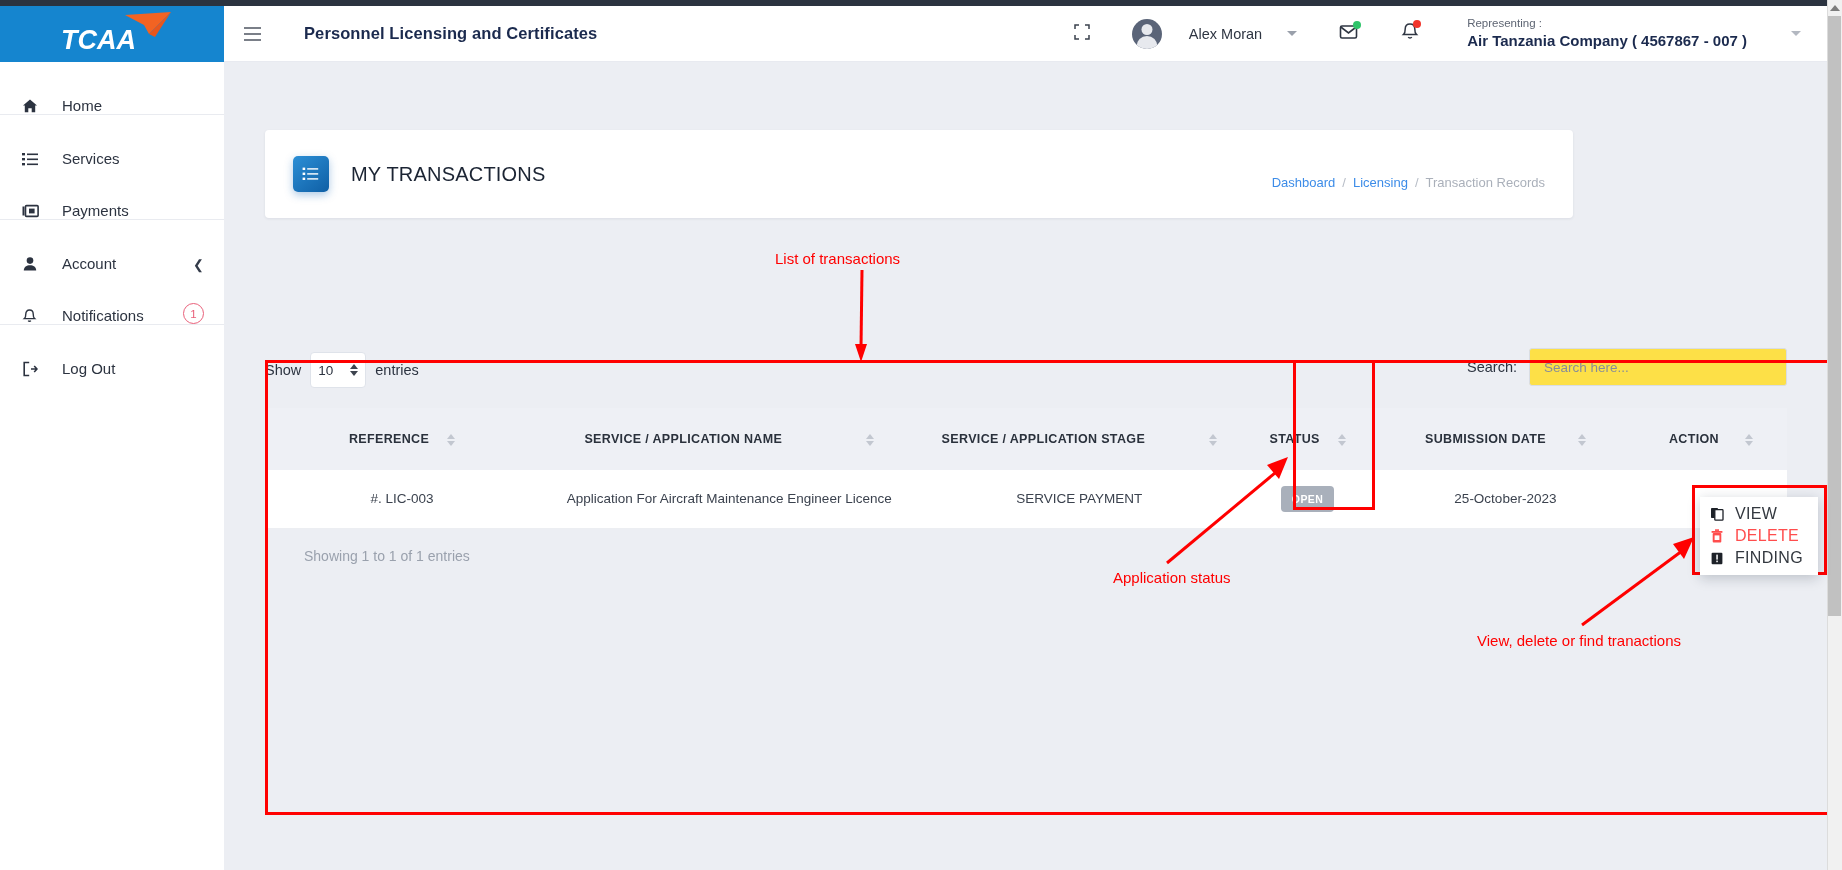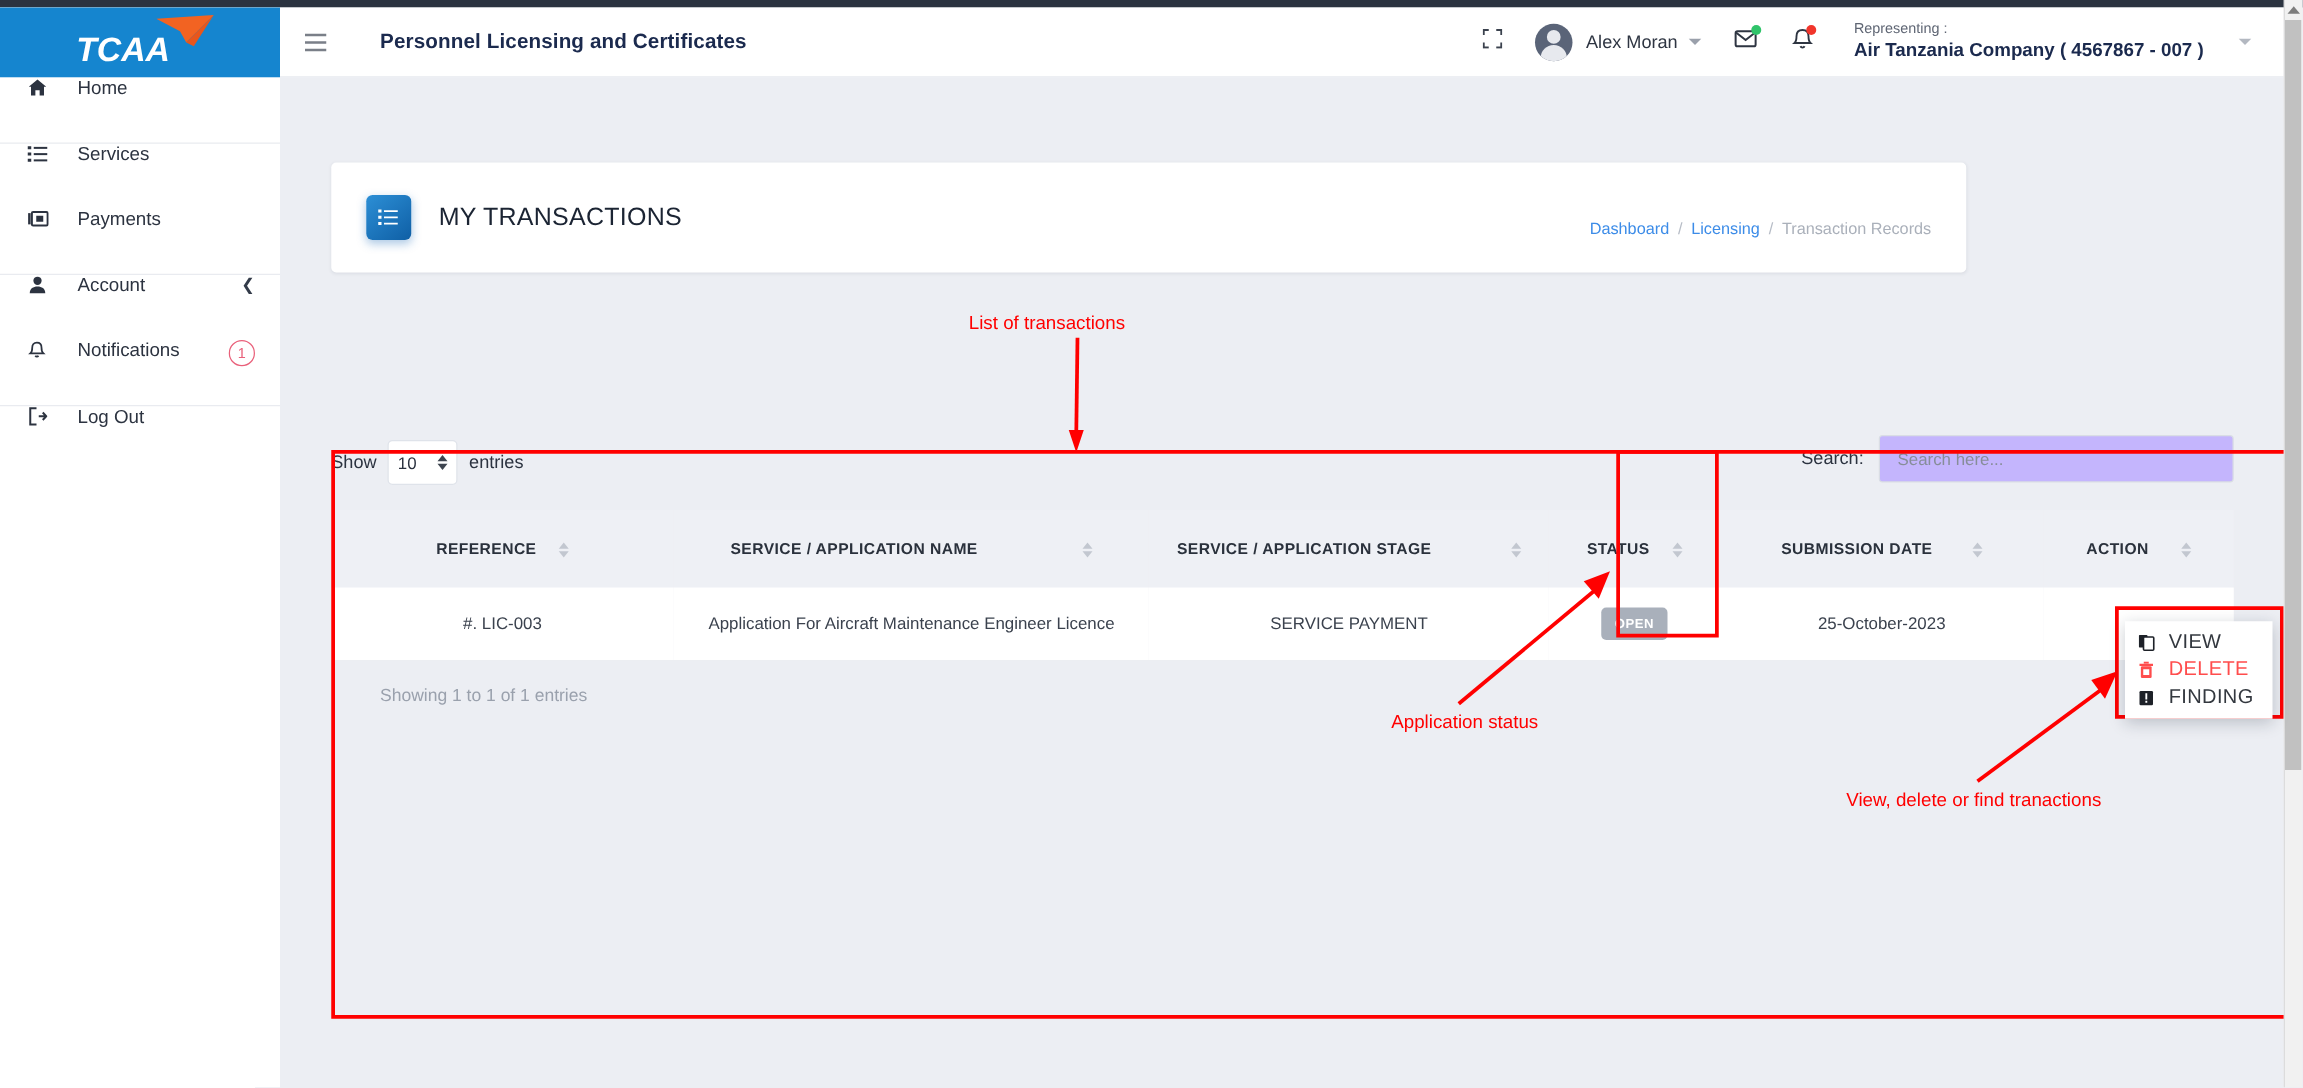--- a/index.html
+++ b/index.html
@@ -68,21 +68,21 @@
   .portal-search input::placeholder { color: #6a707d; }
 
   .page-heading {
     margin-left: 38px;
     font-size: 16.5px; font-weight: 700; color: #1b2a4e;
     letter-spacing: .1px;
   }
 
   .topbar-right {
     margin-left: auto; display: flex; align-items: center;
-    padding-right: 26px; gap: 0px;
+    padding-right: 26px; gap: 16px;
   }
   .fullscreen-btn { margin-right: 26px; cursor: pointer; }
   .avatar {
     width: 30px; height: 30px; border-radius: 50%;
     background: #5a6478; overflow: hidden; position: relative;
     flex: 0 0 30px;
   }
   .avatar .head {
     position: absolute; left: 50%; top: 5px; transform: translateX(-50%);
     width: 11px; height: 11px; border-radius: 50%; background: #e7e9ee;
@@ -112,21 +112,21 @@
   }
 
   
   .sidebar {
     position: absolute; left: 0; top: 62px;
     width: 224px; height: 808px;
     background: #ffffff;
   }
   .nav-group { border-bottom: 1px solid #e9ebf0; }
   .nav-item {
-    height: 52px; display: flex; align-items: flex-start;
+    height: 52px; display: flex; align-items: flex-end;
     padding: 0 20px 0 22px; cursor: pointer; position: relative;
   }
   .nav-item .ni-icon {
     width: 22px; flex: 0 0 22px; display: flex; align-items: center; justify-content: flex-start;
   }
   .nav-item .ni-label {
     margin-left: 18px; font-size: 15px; color: #2c3340;
   }
   .nav-item.active .ni-label { color: #2f7fe0; }
   .nav-chevron { margin-left: auto; color: #333b49; font-size: 13px; }
@@ -184,21 +184,21 @@
   }
   .spin i.up { border-bottom: 5px solid #3d444f; }
   .spin i.dn { border-top: 5px solid #3d444f; }
 
   .search-wrap {
     position: absolute; right: 40px; top: 286px;
     display: flex; align-items: center;
   }
   .search-label { font-size: 14.5px; color: #2c3340; margin-right: 12px; }
   .search-box {
-    width: 284px; height: 38px; background: #c4b5fd;
+    width: 258px; height: 38px; background: #fde047;
     border: 1px solid #d9dde4; border-radius: 3px;
     display: flex; align-items: center; padding: 0 14px;
   }
   .search-box input {
     border: none; outline: none; width: 100%;
     font-size: 13.5px; color: #4b525e; background: transparent;
     font-family: "Liberation Sans", sans-serif;
   }
   .search-box input::placeholder { color: #878d99; }
 

